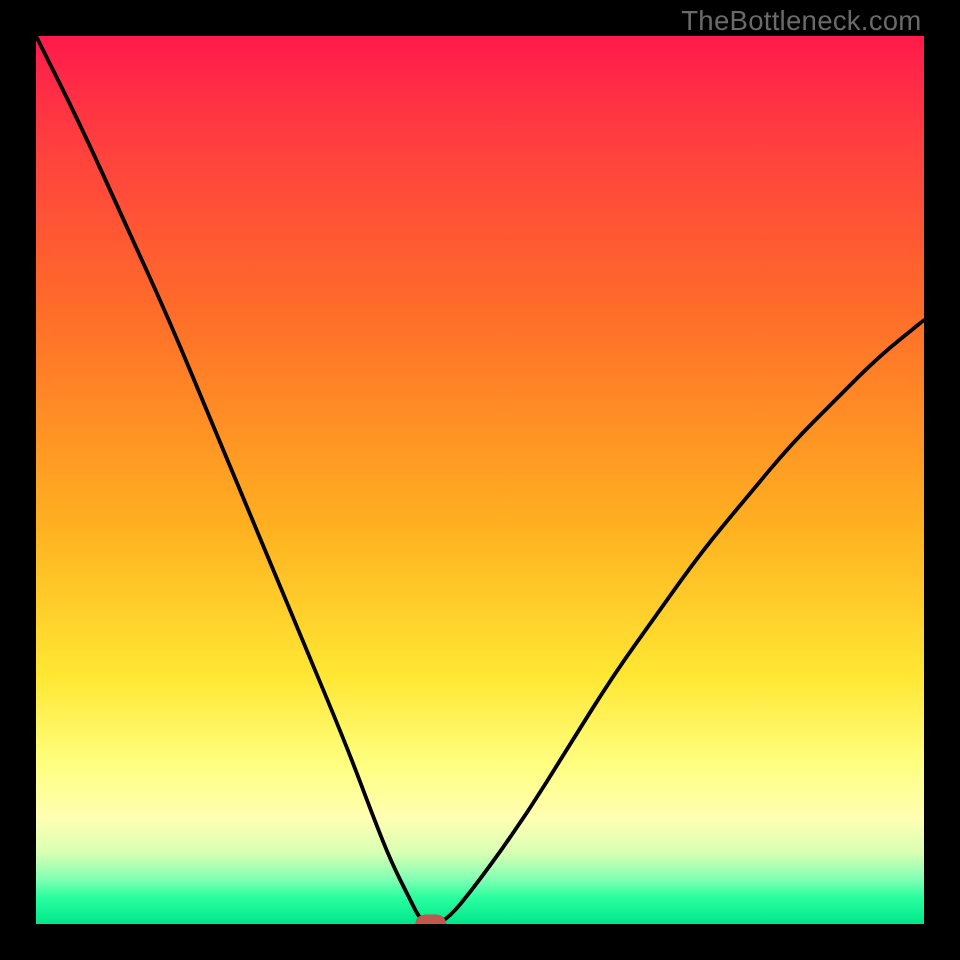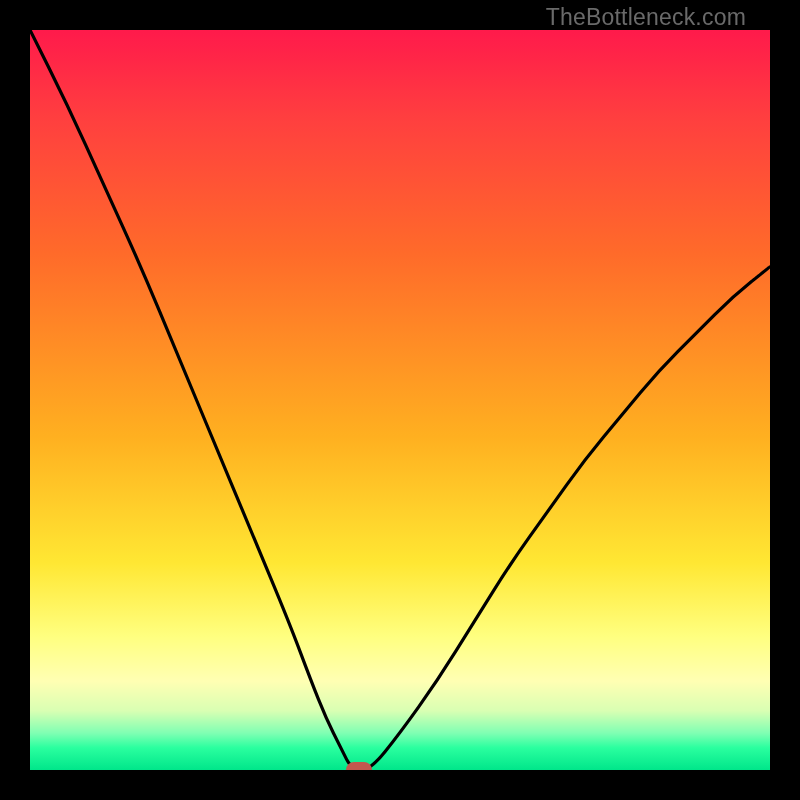--- a/index.html
+++ b/index.html
@@ -10,20 +10,21 @@
     overflow: hidden;
     background: #000;
     font-family: Arial, Helvetica, sans-serif;
   }
   .frame {
     position: absolute;
     top: 0; left: 0;
     width: 756px;
     height: 800px;
     background: #000;
+    padding-left: 22px;
   }
   .plot {
     position: absolute;
     top: 30px;
     left: 30px;
     width: 740px;
     height: 740px;
     overflow: hidden;
   }
   .gradient {

